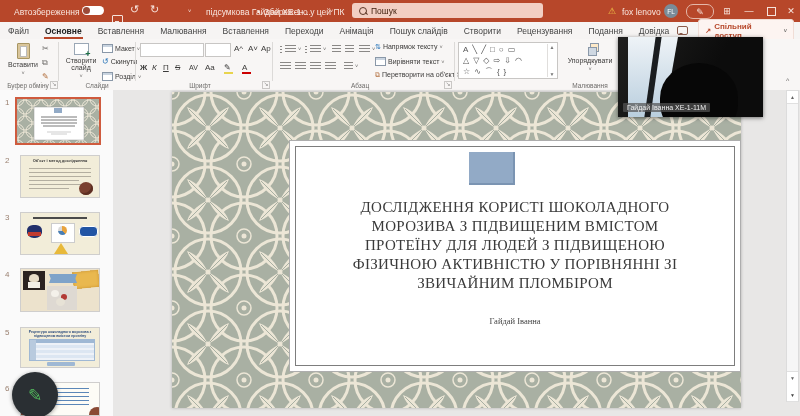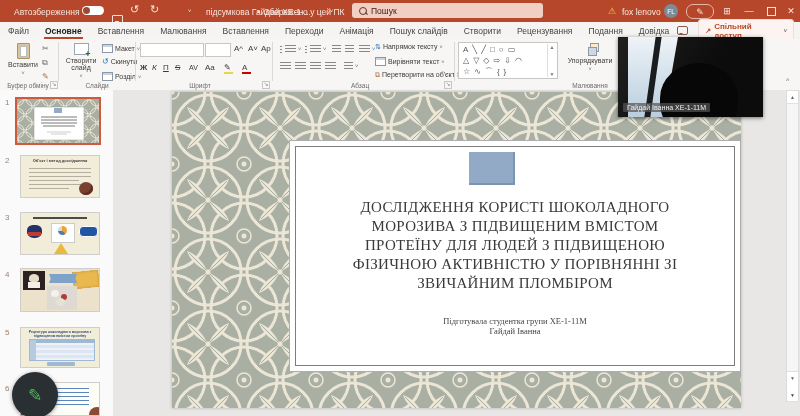--- a/index.html
+++ b/index.html
@@ -479,21 +479,20 @@
       </div>
       <div id="bluerect" class="abs"></div>
       <div id="slidetitle" class="abs">
         <span>ДОСЛІДЖЕННЯ КОРИСТІ ШОКОЛАДНОГО</span>
         <span>МОРОЗИВА З ПІДВИЩЕНИМ ВМІСТОМ</span>
         <span>ПРОТЕЇНУ ДЛЯ ЛЮДЕЙ З ПІДВИЩЕНОЮ</span>
         <span>ФІЗИЧНОЮ АКТИВНІСТЮ У ПОРІВНЯННІ ЗІ</span>
         <span>ЗВИЧАЙНИМ ПЛОМБІРОМ</span>
       </div>
       <div id="subtitle" class="abs">
-        <div>Підготувала студентка групи ХЕ-1-11М</div>
         <div>Гайдай Іванна</div>
       </div>
     </div>
     <div id="vscroll" class="abs">
       <div class="scbtn" style="top:0;">▲</div>
       <div class="scbtn" style="top:280px;border-top:1px solid #e0e0e0;">▼</div>
       <div class="scbtn" style="top:293px;color:#444;">▲</div>
       <div class="scbtn" style="top:298px;color:#444;">▼</div>
     </div>
   </div>

